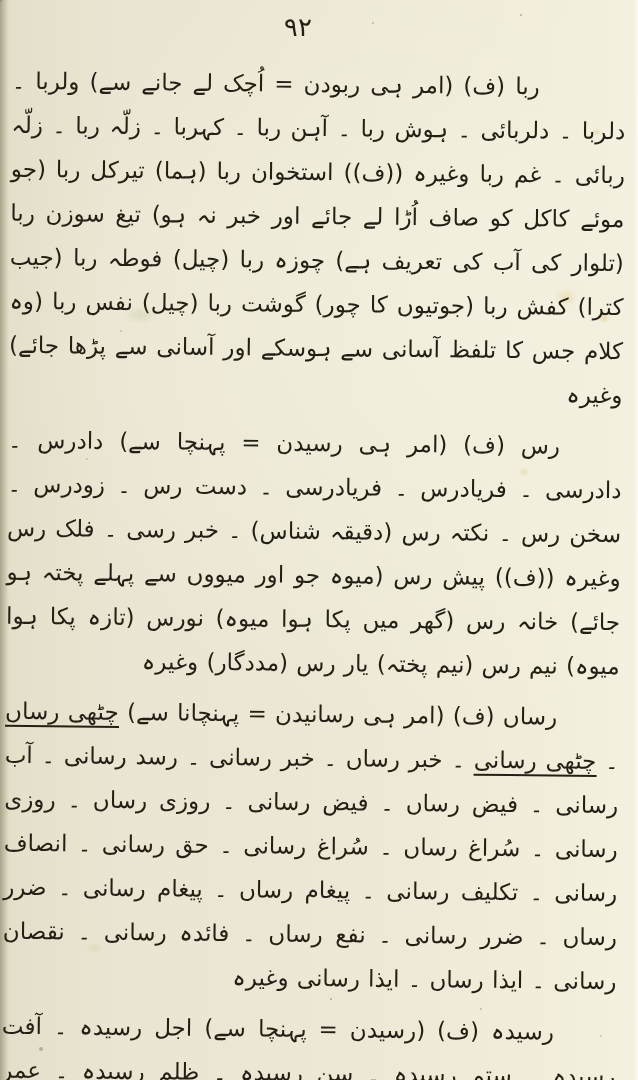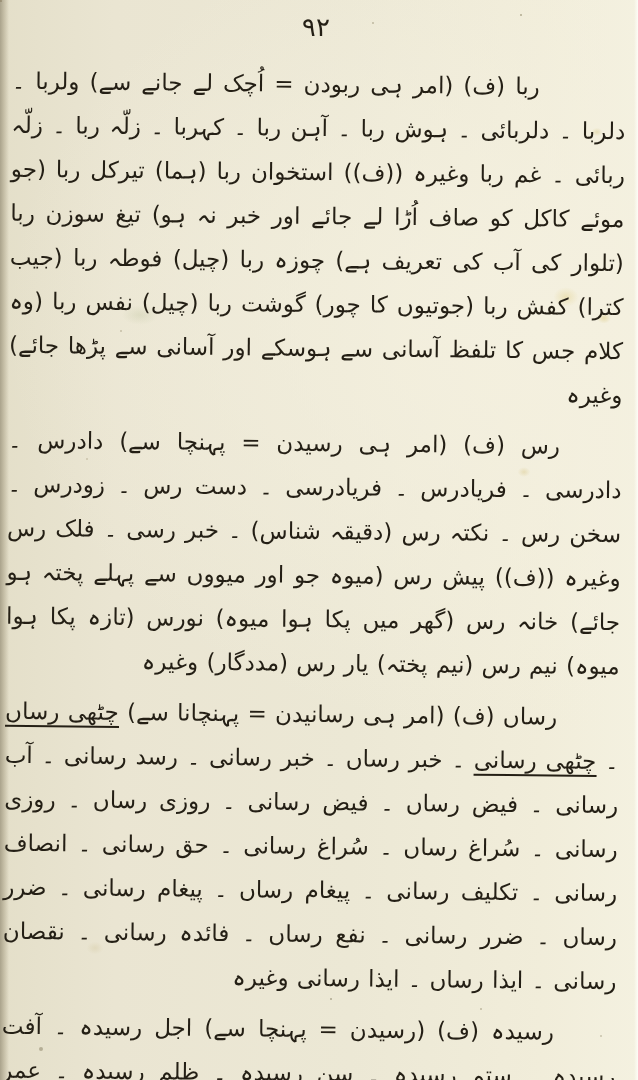--- a/index.html
+++ b/index.html
@@ -47,21 +47,20 @@
       330px 998px 0 rgba(80,70,45,0.40),
       86px 458px 0 rgba(110,95,60,0.25);
   }
   .pagenum {
     position: absolute;
     top: 12px; left: 284px;
     font-size: 26px;
     letter-spacing: 2px;
     color: #241f15;
     transform: rotate(1deg);
-    margin-left: 18px;
   }
   .content {
     position: absolute;
     top: 62px; left: 12px; right: 12px;
     direction: rtl;
     text-align: justify;
     font-size: 23px;
     line-height: 44px;
     transform: rotate(0.6deg);
     transform-origin: 50% 0;

